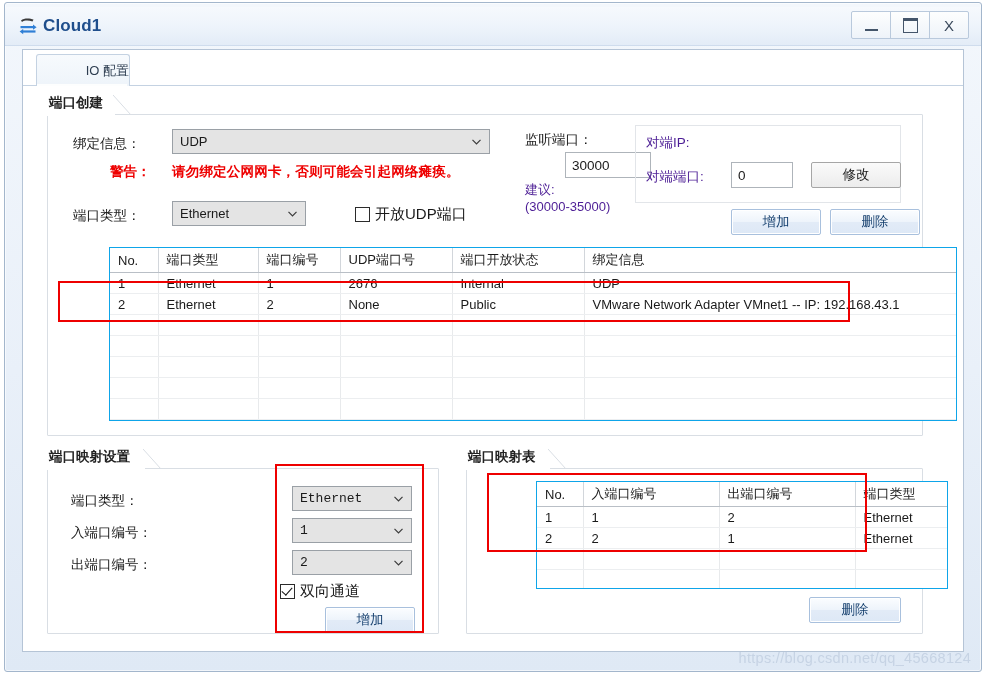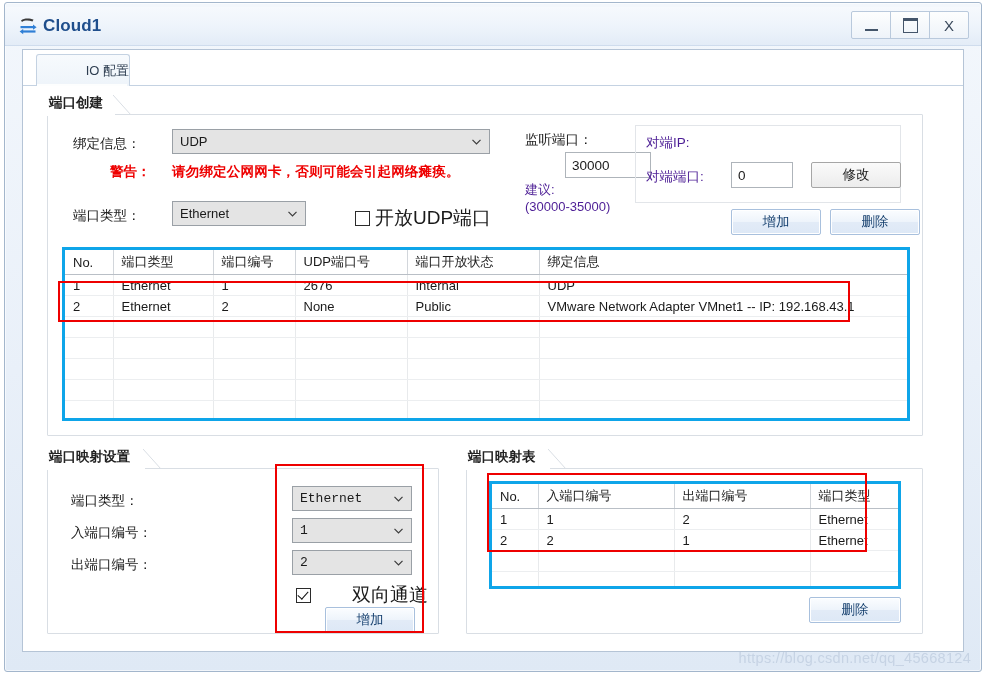--- a/index.html
+++ b/index.html
@@ -231,21 +231,21 @@
   .btn.grey {
     background: linear-gradient(to bottom, #fafafa 0%, #ececec 100%);
     border: 1px solid #a6a6a6;
     color: #1a1a1a;
     box-shadow: none;
   }
   .chk {
     position: absolute;
     display: flex;
     align-items: center;
-    font-size: 19px;
+    font-size: 15px;
     color: #1a1a1a;
     white-space: nowrap;
     cursor: default;
   }
   .chk .box {
     width: 13px; height: 13px;
     border: 1px solid #2b2b2b;
     background: #ffffff;
     margin-right: 5px;
     position: relative;
@@ -259,22 +259,23 @@
     border: solid #111;
     border-width: 0 1.6px 1.6px 0;
     transform: rotate(42deg);
   }
 
   
   .grid-wrap {
     position: absolute;
     box-sizing: border-box;
     background: #8b5cf6;
-    border: 3px solid #0ea5e9;
+    border: 1px solid #0ea5e9;
     overflow: hidden;
+    margin-left: 47px;
   }
   table.grid {
     border-collapse: collapse;
     table-layout: fixed;
     width: 100%;
     font-size: 13px;
   }
   table.grid th {
     font-weight: normal;
     text-align: left;
@@ -518,21 +519,21 @@
           </div>
 
           <div class="lbl" style="left:23px; top:87px;">出端口编号：</div>
           <div class="combo" style="left:244px; top:81px; width:120px; height:25px;">
             <span>2</span>
             <svg class="chev" viewBox="0 0 9 6">
               <path d="M0.5 0.8 L4.5 4.8 L8.5 0.8" fill="none" stroke="#3b3b3b" stroke-width="1.2"></path>
             </svg>
           </div>
 
-          <div class="chk" style="left:248px; top:113px;gap:36px;">
+          <div class="chk" style="left:232px; top:113px;">
             <i class="box checked"></i>
             <span>双向通道</span>
           </div>
 
           <div class="btn" style="left:277px; top:138px; width:90px; height:26px;">增加</div>
         </div>
       </div>
 
       <div class="group" style="left:443px; top:398px; width:457px; height:186px;">
         <div class="group-caption" style="left:2px; top:0;text-align:center;">端口映射表</div>

